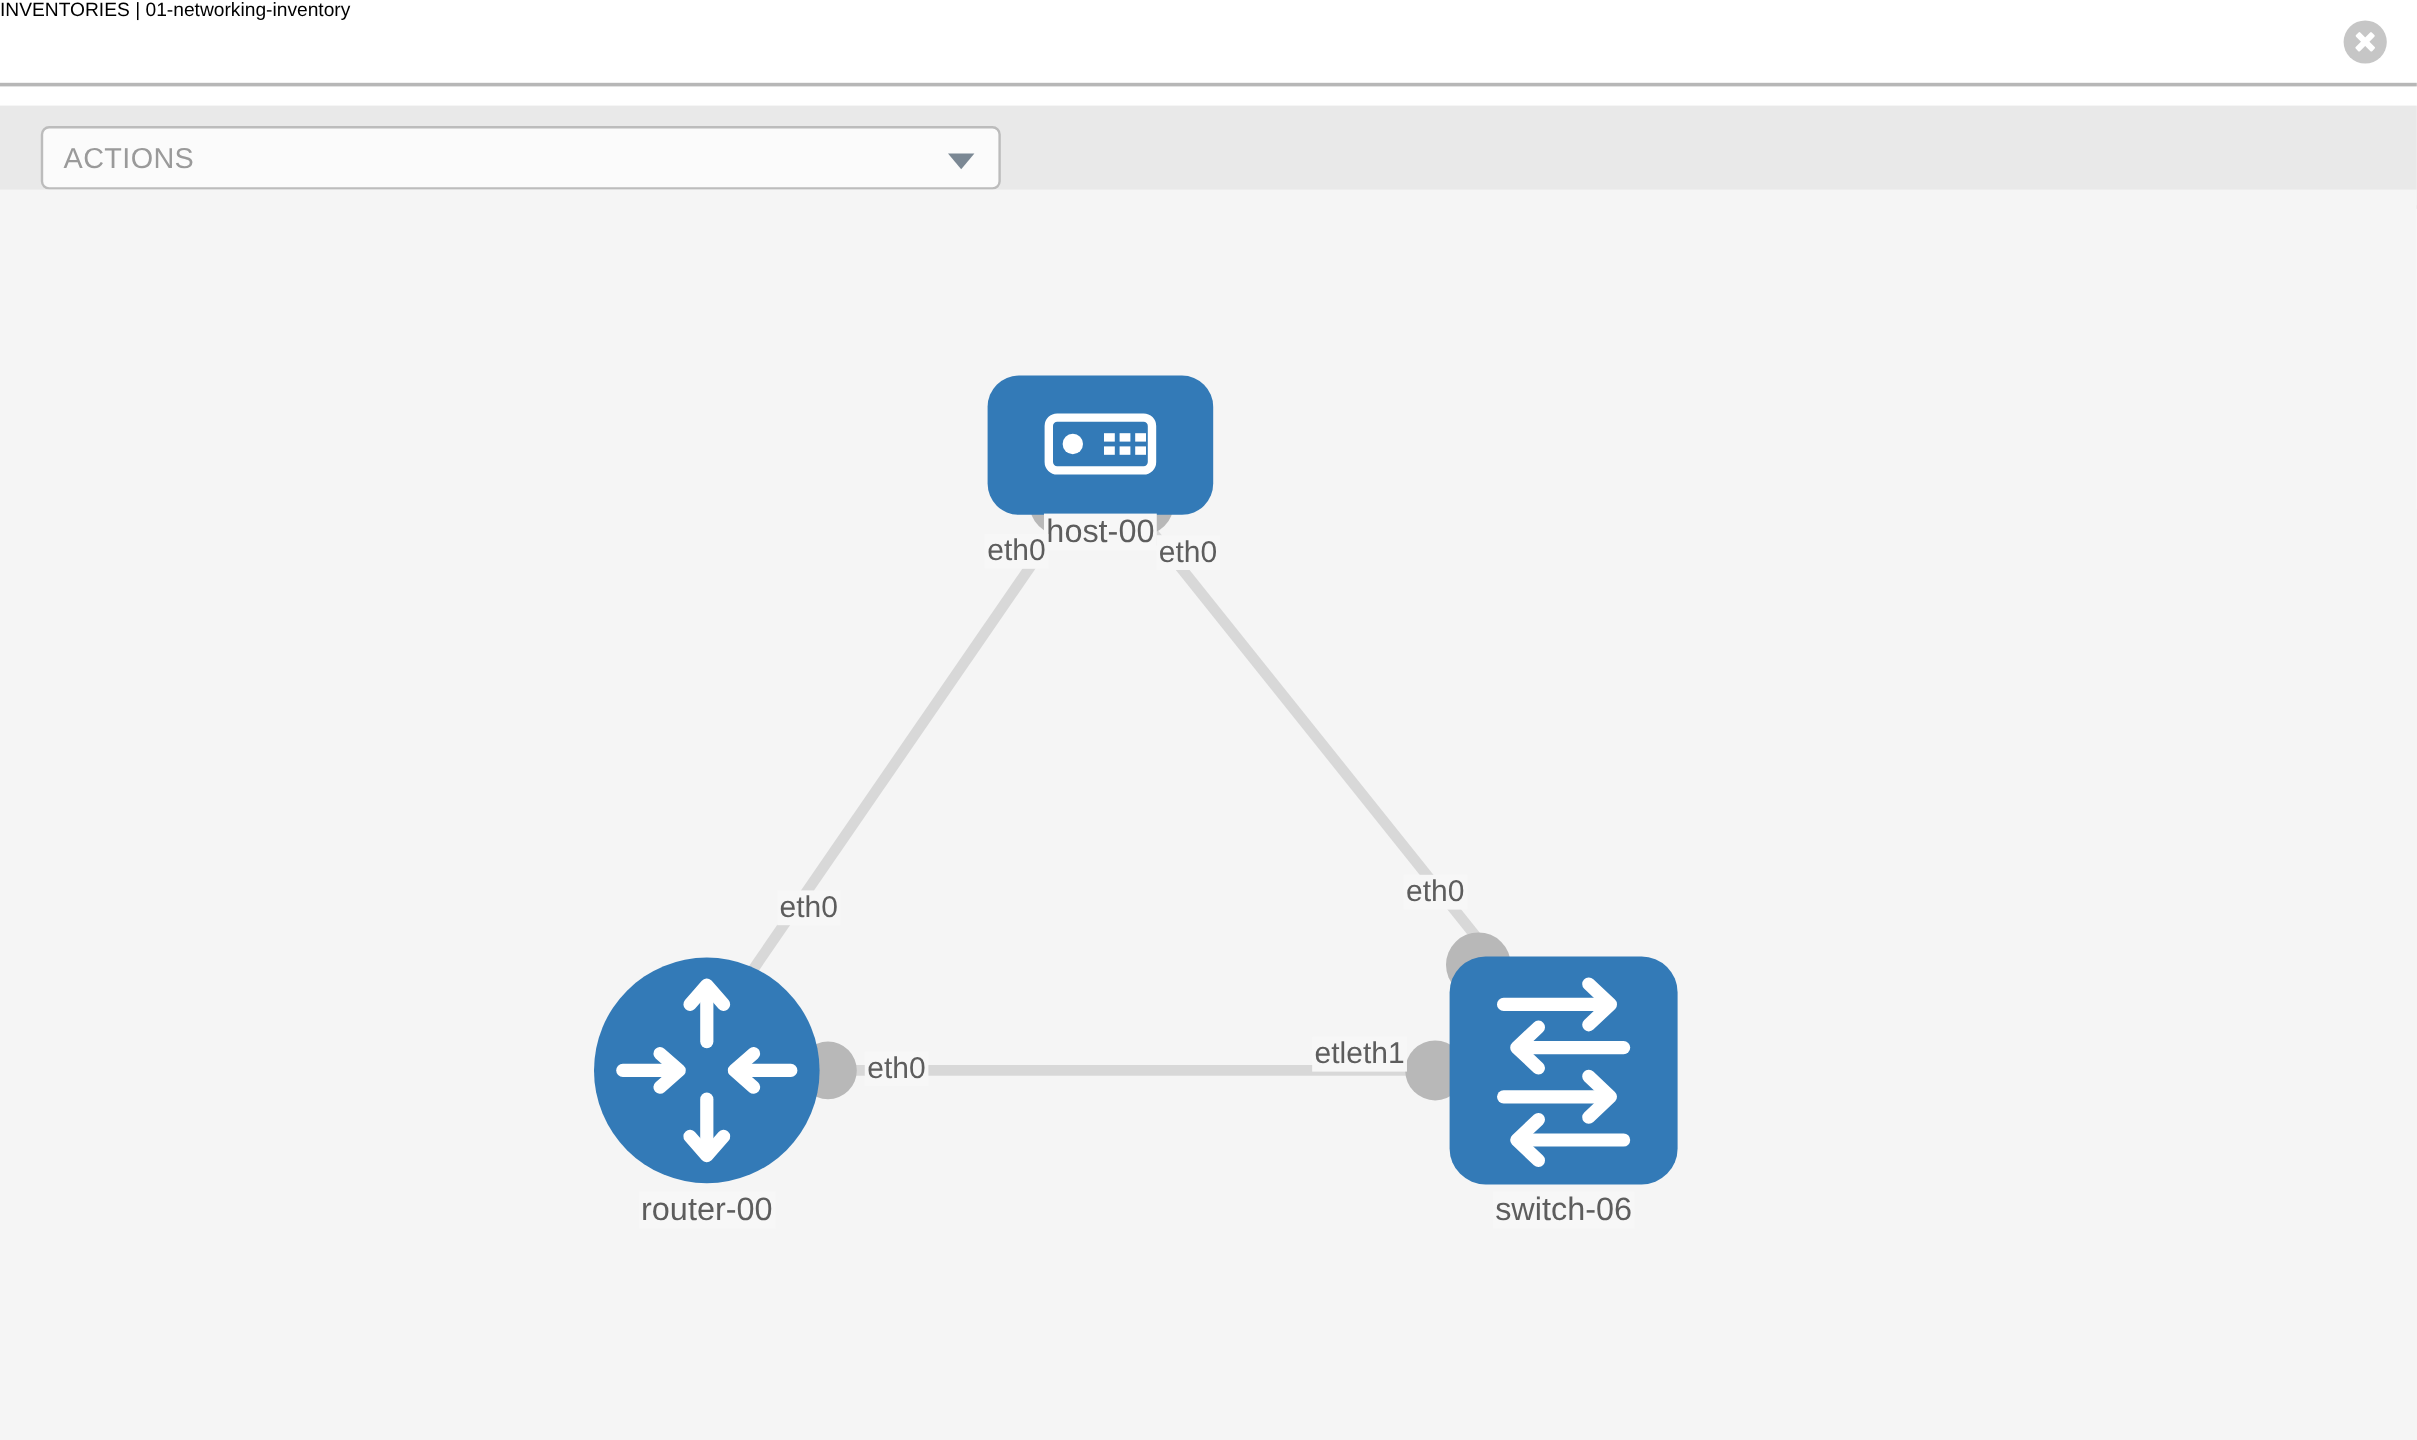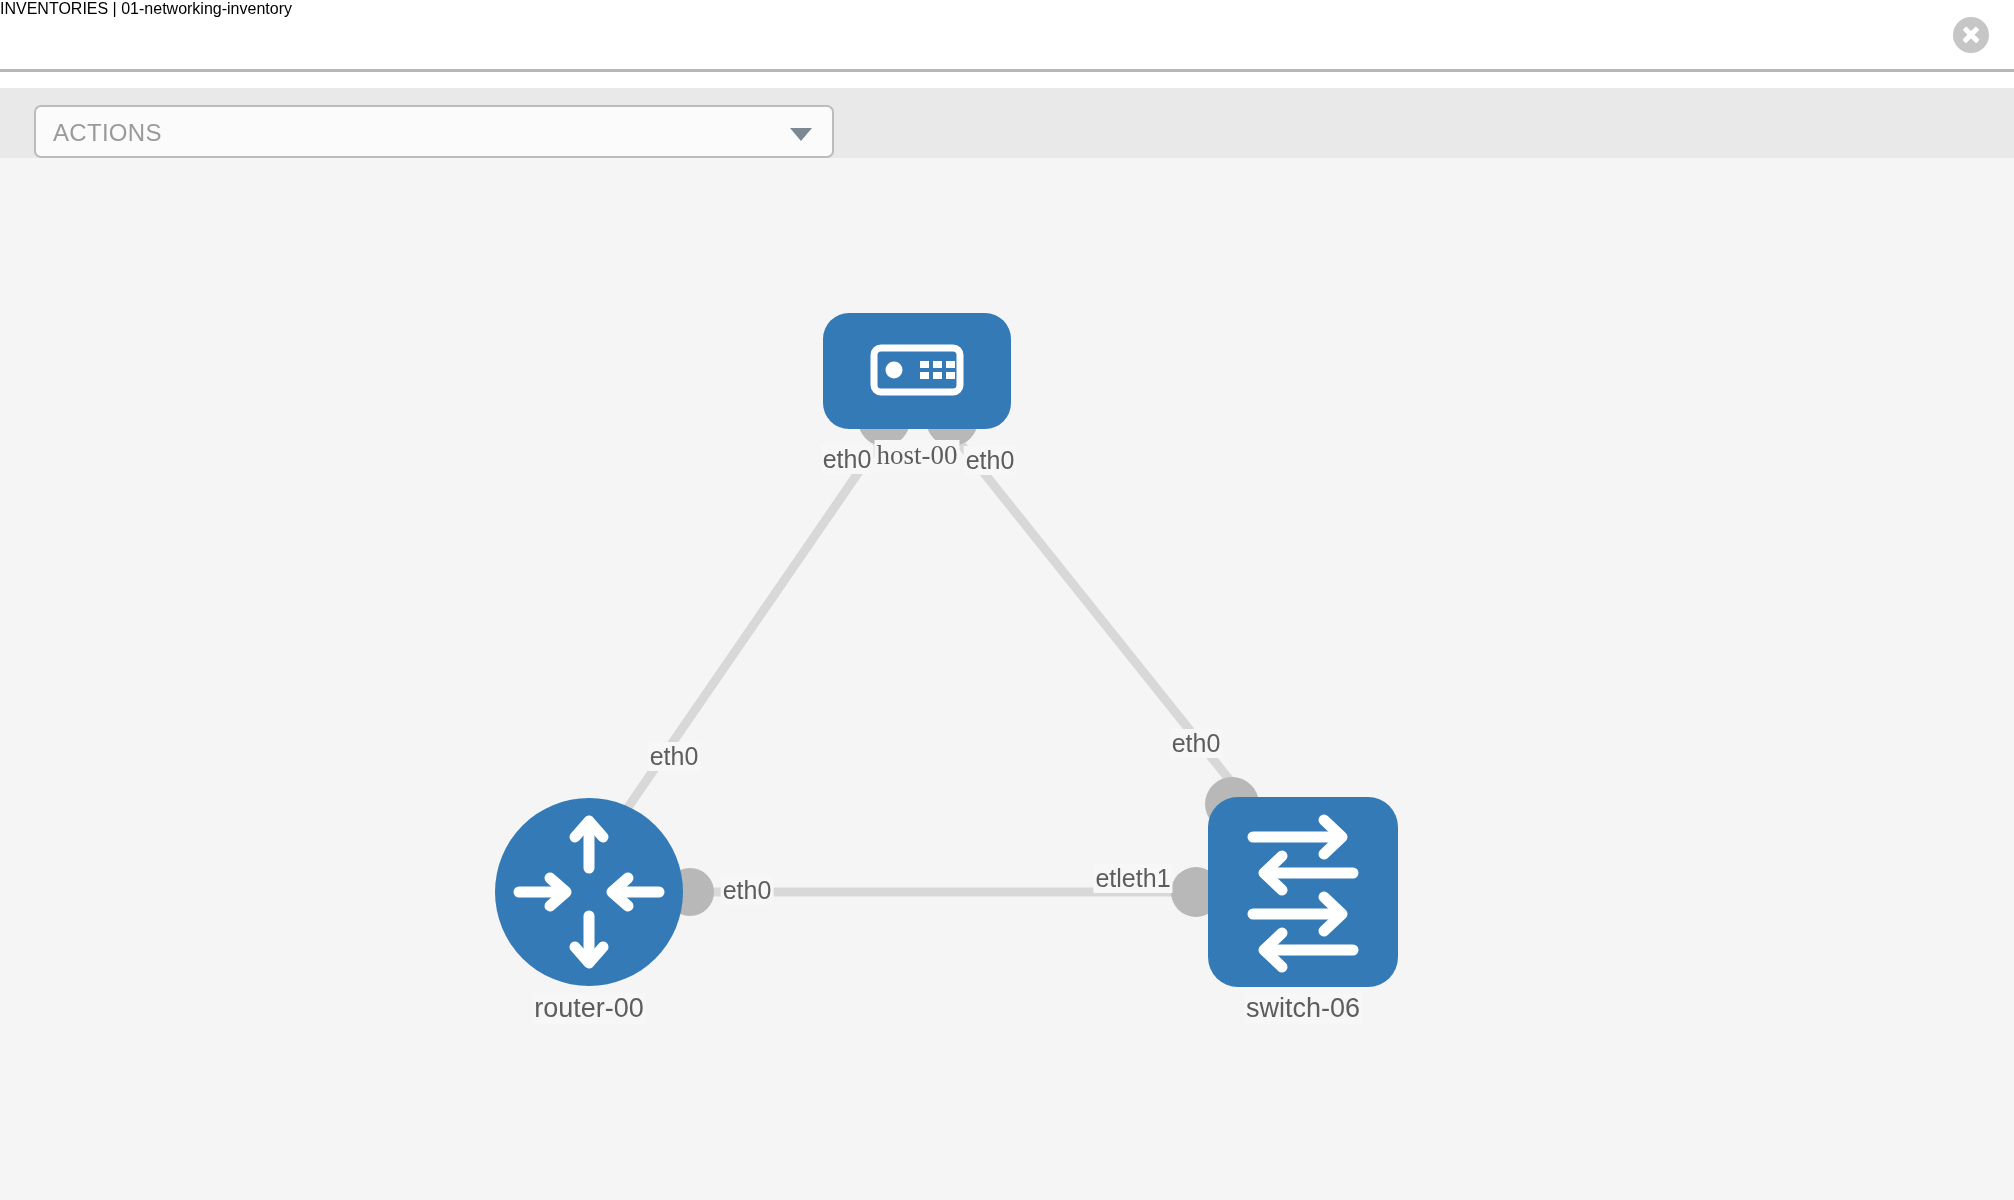--- a/index.html
+++ b/index.html
@@ -248,21 +248,21 @@
 
         <path d="M1253 756 L1341 756"></path>
         <path d="M1324 739 L1342 756 L1324 773"></path>
 
         <path d="M1353 792 L1265 792"></path>
         <path d="M1282 775 L1264 792 L1282 809"></path>
       </g>
     </g>
   </svg>
 
-  <div class="node-label" style="left:917px; top:282px;font-family:Liberation Serif, serif;">host-00</div>
+  <div class="node-label" style="left:917px; top:270px;">host-00</div>
   <div class="node-label" style="left:589px; top:835px;text-align:right;">router-00</div>
   <div class="node-label" style="left:1303px; top:835px;">switch-06</div>
 
   <div class="edge-label" style="left:847px;  top:287px;">eth0</div>
   <div class="edge-label" style="left:990px;  top:288px;">eth0</div>
   <div class="edge-label" style="left:674px;  top:584px;">eth0</div>
   <div class="edge-label" style="left:1196px; top:571px;">eth0</div>
   <div class="edge-label" style="left:747px;  top:718px;">eth0</div>
   <div class="edge-label" style="left:1133px; top:706px;">etleth1</div>
 

